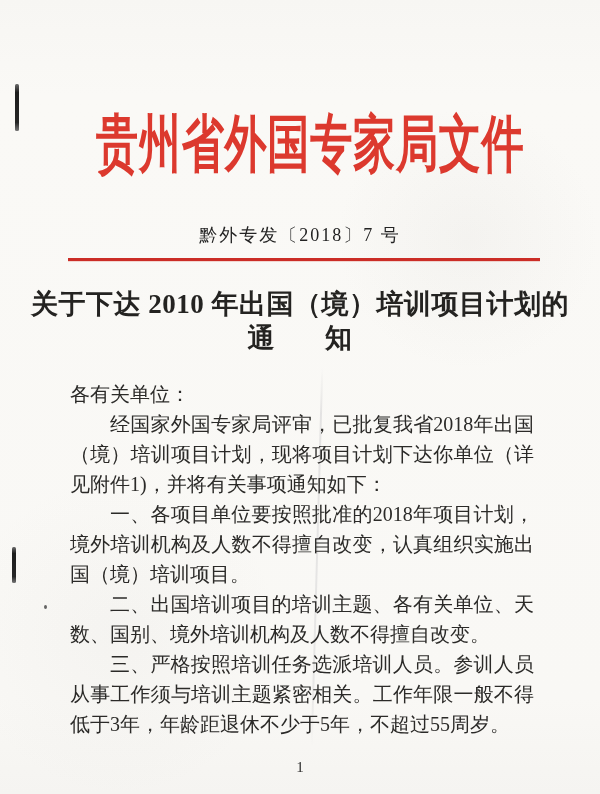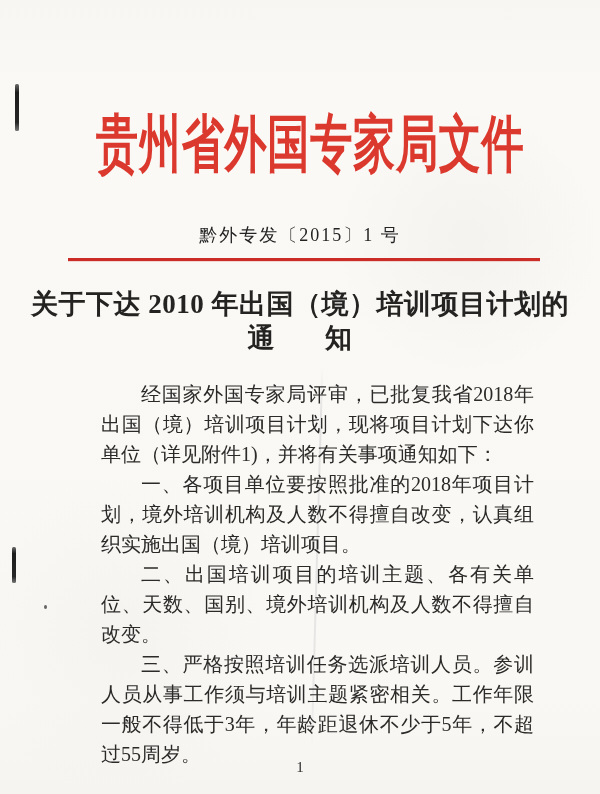--- a/index.html
+++ b/index.html
@@ -87,54 +87,55 @@
   }
 
   .body-text {
     position: absolute; top: 379px; left: 70px;
     width: 464px;
     font-size: 20px; line-height: 30px;
     text-align: justify;
     color: var(--ink);
   }
   .body-text p { margin: 0; }
-  .body-text p.para { text-indent: 2em; margin-left: 31px; }
+  .body-text p.para { text-indent: 2em; }
 
   .page-number {
     position: absolute; top: 759px; left: 0; right: 0;
     text-align: center;
     font-size: 15px;
     color: #2e2e2e;
   }
 </style>
 </head>
 <body>
 
 <div class="page">
 
   <div class="artifact-bar top"></div>
   <div class="artifact-bar middle"></div>
   <div class="artifact-speck"></div>
   <div class="scan-streak"></div>
 
   <div class="org-title">贵州省外国专家局文件</div>
 
-  <div class="doc-number">黔外专发〔2015〕1 号</div>
+  <div class="doc-number">黔外专发〔2018〕7 号</div>
 
   <div class="red-rule"></div>
 
   <div class="subject">
     <div class="line1">关于下达 2010 年出国（境）培训项目计划的</div>
     <div class="line2">
       <span>通</span>
       <span>知</span>
     </div>
   </div>
 
   <div class="body-text">
+    <p class="salutation">各有关单位：</p>
     <p class="para">经国家外国专家局评审，已批复我省2018年出国（境）培训项目计划，现将项目计划下达你单位（详见附件1)，并将有关事项通知如下：</p>
     <p class="para">一、各项目单位要按照批准的2018年项目计划，境外培训机构及人数不得擅自改变，认真组织实施出国（境）培训项目。</p>
     <p class="para">二、出国培训项目的培训主题、各有关单位、天数、国别、境外培训机构及人数不得擅自改变。</p>
     <p class="para">三、严格按照培训任务选派培训人员。参训人员从事工作须与培训主题紧密相关。工作年限一般不得低于3年，年龄距退休不少于5年，不超过55周岁。</p>
   </div>
 
   <div class="page-number">1</div>
 
 </div>
 

